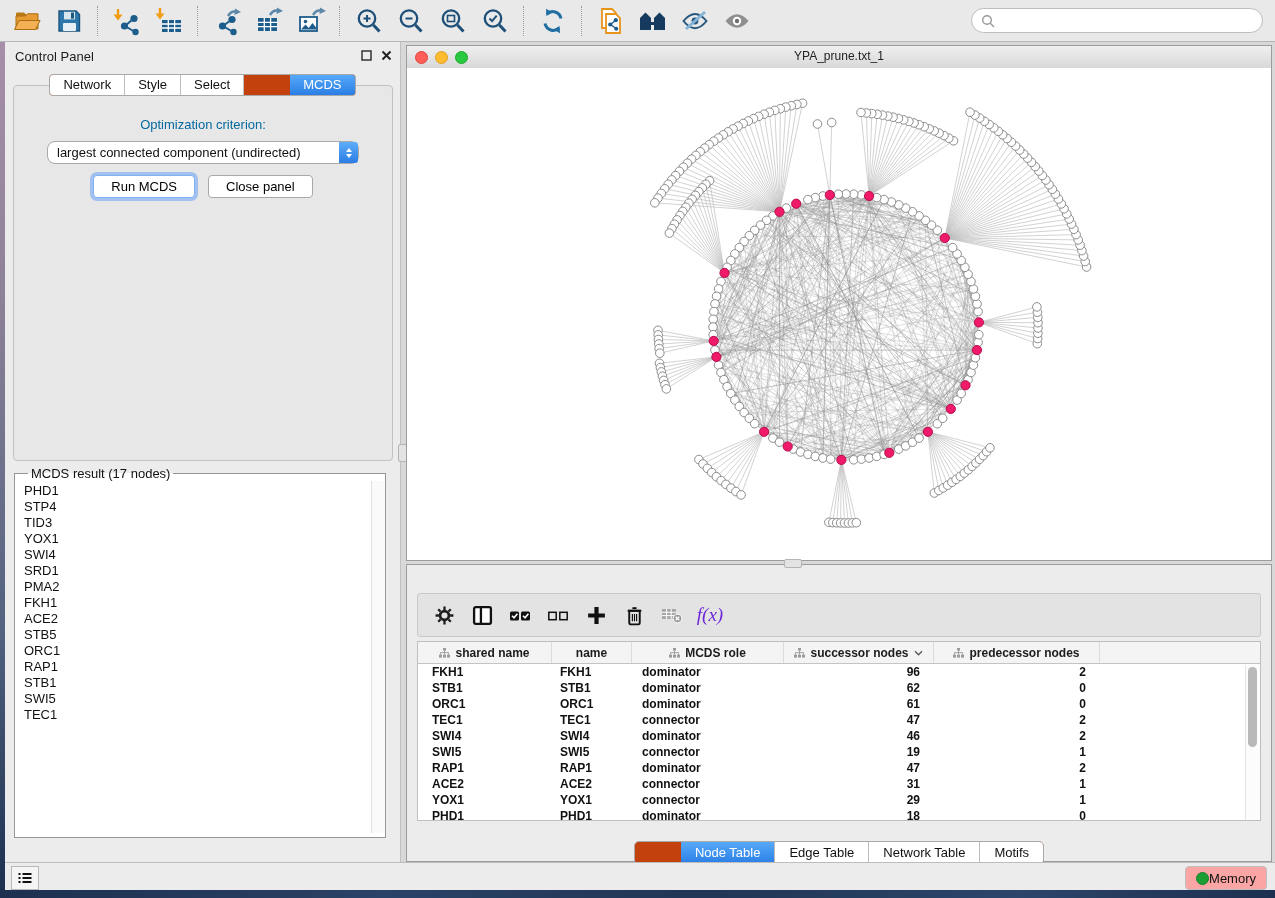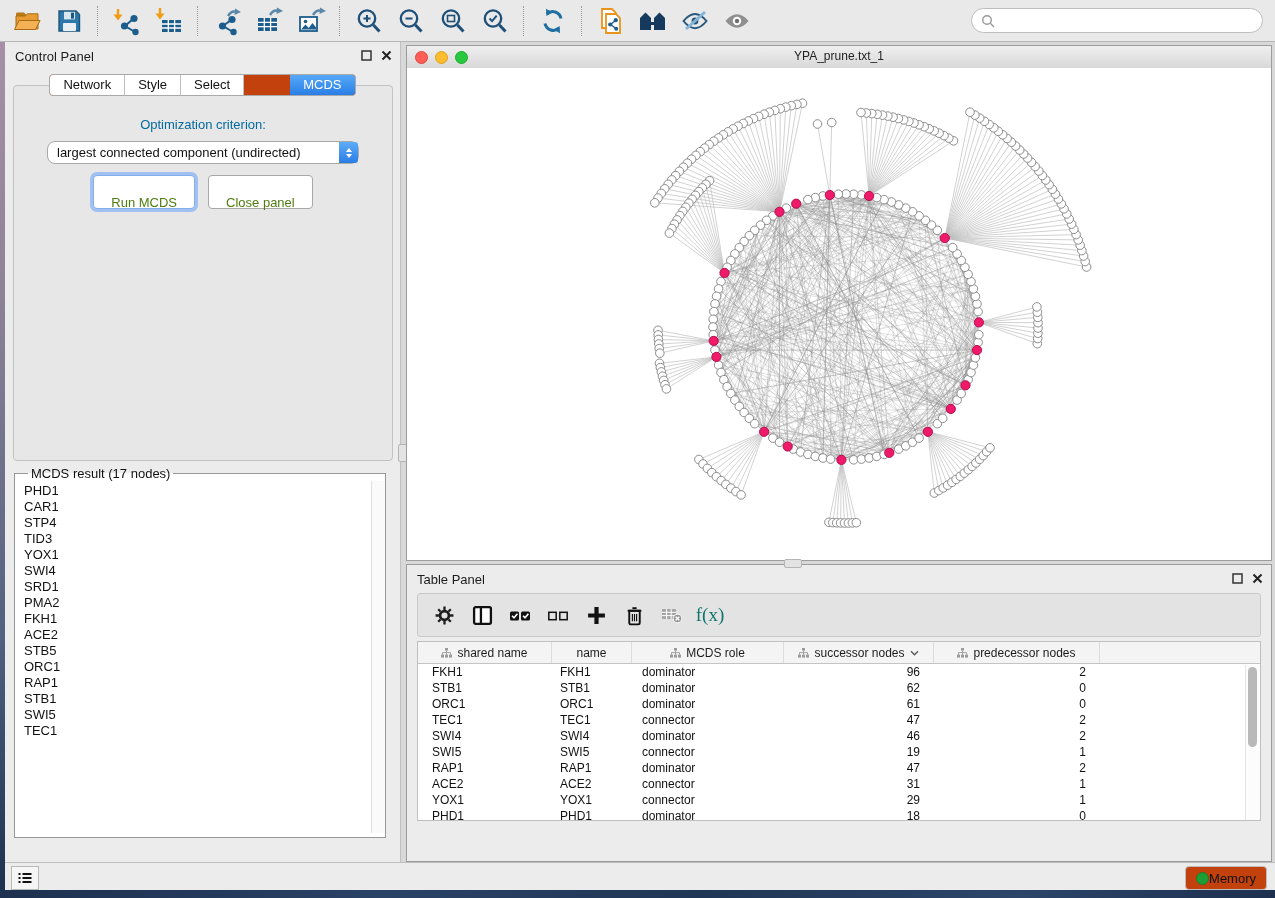--- a/index.html
+++ b/index.html
@@ -41,21 +41,21 @@
   .select-box{margin:9px auto 0 auto;width:312px;height:23px;border:1px solid #a9a9a9;border-radius:8px;
     background:#fff;display:flex;align-items:center;box-sizing:border-box;cursor:pointer;}
   .select-box .sel-text{flex:1;font-size:13px;padding-left:9px;color:#111;white-space:nowrap;overflow:hidden;}
   .select-stepper{width:19px;height:21px;border-radius:0 3px 3px 0;background:linear-gradient(#5fadf9,#2a7de4);
     display:flex;flex-direction:column;align-items:center;justify-content:center;gap:2px;}
   .chev{width:0;height:0;border-left:3.5px solid transparent;border-right:3.5px solid transparent;}
   .chev.up{border-bottom:4px solid #fff;}
   .chev.down{border-top:4px solid #fff;}
   .btn-row{display:flex;justify-content:center;gap:13px;margin-top:11px;}
   .push-btn{height:23px;background:#fff;border:1px solid #a8a8a8;border-radius:4px;font-size:13px;
-    padding:16px 17px;line-height:21px;color:#4d7c0f;cursor:pointer;font-family:"Liberation Sans",sans-serif;}
+    padding:0 17px;line-height:21px;color:#000000;cursor:pointer;font-family:"Liberation Sans",sans-serif;}
   .push-btn.focused{border:1px solid #7fb0ef;box-shadow:0 0 0 3px rgba(106,162,249,.55);}
 
   .mcds-fieldset{position:absolute;left:9px;top:424px;width:372px;height:372px;margin:0;
     background:#fff;border:1px solid #979797;padding:0;box-sizing:border-box;}
   .mcds-fieldset legend{font-size:13px;color:#111;margin-left:13px;padding:0 3px;}
   .mcds-list{position:absolute;left:0;top:0;right:13px;bottom:0;overflow:hidden;padding:2px 0 0 9px;}
   .mcds-item{font-size:13px;line-height:16px;color:#111;cursor:default;}
   .mcds-scroll{position:absolute;right:0;top:0;bottom:0;width:13px;background:#fafafa;border-left:1px solid #e0e0e0;}
 
   
@@ -78,24 +78,24 @@
   
   .h-handle{position:absolute;left:784px;top:559px;width:16px;height:7px;background:#e3e3e3;border:1px solid #b5b5b5;border-radius:2px;z-index:5;}
 
   
   .table-panel{position:absolute;left:406px;top:564px;width:866px;height:298px;background:#ececec;
     border:1px solid #9c9c9c;box-sizing:border-box;}
   .tp-toolbar{position:absolute;left:10px;top:28px;right:10px;height:44px;background:#e3e3e3;
     border:1px solid #c9c9c9;border-radius:3px;display:flex;align-items:center;padding-left:10px;box-sizing:border-box;gap:6px;}
   .tp-icon{width:32px;height:32px;display:flex;align-items:center;justify-content:center;cursor:pointer;}
   .tp-icon.disabled{cursor:default;}
-  .fx-label{font-family:"Liberation Serif",serif;font-size:19px;color:#0f766e;}
+  .fx-label{font-family:"Liberation Serif",serif;font-style:italic;font-size:19px;color:#6d28d9;}
 
   .table-box{position:absolute;left:10px;top:76px;right:10px;height:180px;background:#fff;
-    border:1px solid #bfbfbf;box-sizing:border-box;overflow:hidden;}
+    border:1px solid #bfbfbf;box-sizing:border-box;overflow:hidden;font-weight:bold;}
   .tbl-header{display:grid;grid-template-columns:134px 80px 152px 150px 166px 1fr;height:22px;
     background:#f4f4f4;border-bottom:1px solid #c4c4c4;box-sizing:border-box;}
   .th-cell{display:flex;align-items:center;justify-content:center;gap:5px;font-size:12px;color:#1c1c1c;
     border-right:1px solid #dcdcdc;overflow:hidden;cursor:pointer;}
   .th-cell:last-child{border-right:none;}
   .tbl-row{display:grid;grid-template-columns:134px 80px 152px 150px 166px 1fr;height:16px;cursor:default;}
   .td{font-size:12px;color:#111;line-height:16px;overflow:hidden;white-space:nowrap;}
   .td.c1{padding-left:14px;}
   .td.c2{padding-left:8px;}
   .td.c3{padding-left:10px;}
@@ -105,21 +105,21 @@
 
   .tp-tabs-row{position:absolute;left:0;top:276px;width:100%;display:flex;justify-content:center;}
   .tp-tabs-row .seg-ctl{height:22px;border-radius:5px;}
   .tp-tabs-row .seg-btn{font-size:13px;padding:3px 14px;}
 
   
   .status-bar{position:absolute;left:5px;top:862px;width:1270px;height:28px;background:#ececec;
     border-top:1px solid #bdbdbd;box-sizing:border-box;}
   .list-btn{position:absolute;left:6px;top:3px;width:26px;height:22px;background:#f5f5f5;border:1px solid #b9b9b9;
     display:flex;align-items:center;justify-content:center;cursor:pointer;}
-  .memory-btn{position:absolute;right:8px;top:3px;height:22px;background:#c2410c;border:1px solid #bdbdbd;border-radius:4px;
+  .memory-btn{position:absolute;right:8px;top:3px;height:22px;background:#fca5a5;border:1px solid #bdbdbd;border-radius:4px;
     display:flex;align-items:center;padding:0 10px;cursor:pointer;}
   .memory-dot{width:11px;height:11px;border-radius:50%;background:#1d9e33;border:1px solid #14802a;}
   .memory-btn span{font-size:13px;color:#111;}
 </style>
 </head>
 <body>
 
 <div class="app">
 
   <div class="toolbar">
@@ -312,21 +312,20 @@
       <div class="btn-row">
         <button class="push-btn focused">Run MCDS</button>
         <button class="push-btn">Close panel</button>
       </div>
     </div>
     <fieldset class="mcds-fieldset">
       <legend>MCDS result (17 nodes)</legend>
       <div style="position:relative;width:100%;height:calc(100% - 4px);">
         <div class="mcds-list" id="mcds-list">
             <div class="mcds-item">PHD1</div>
-            <div class="mcds-item">CAR1</div>
             <div class="mcds-item">STP4</div>
             <div class="mcds-item">TID3</div>
             <div class="mcds-item">YOX1</div>
             <div class="mcds-item">SWI4</div>
             <div class="mcds-item">SRD1</div>
             <div class="mcds-item">PMA2</div>
             <div class="mcds-item">FKH1</div>
             <div class="mcds-item">ACE2</div>
             <div class="mcds-item">STB5</div>
             <div class="mcds-item">ORC1</div>
@@ -1298,35 +1297,20 @@
           <circle cx="434.4" cy="391.9" r="4.6" fill="#f01a6b" stroke="#b80d4f" stroke-width="1"></circle>
           <circle cx="380.7" cy="378.5" r="4.6" fill="#f01a6b" stroke="#b80d4f" stroke-width="1"></circle>
           <circle cx="357.1" cy="363.8" r="4.6" fill="#f01a6b" stroke="#b80d4f" stroke-width="1"></circle>
         </g>
       </svg>
   </div>
 
   <div class="h-handle"></div>
 
   <div class="table-panel">
-    <div class="panel-header">
-      <span class="panel-title">Table Panel</span>
-      <span class="win-btns">
-        <span class="win-btn">
-          <svg width="11" height="11" viewBox="0 0 11 11">
-              <rect x="1" y="1" width="9" height="9" fill="none" stroke="#333" stroke-width="1.5"></rect>
-            </svg>
-        </span>
-        <span class="win-btn">
-          <svg width="11" height="11" viewBox="0 0 11 11">
-              <path d="M1.5 1.5l8 8M9.5 1.5l-8 8" stroke="#222" stroke-width="2"></path>
-            </svg>
-        </span>
-      </span>
-    </div>
 
     <div class="tp-toolbar">
       <span class="tp-icon">
         <svg width="21" height="21" viewBox="0 0 20 20">
           <circle cx="10" cy="10" r="4.2" fill="none" stroke="#1e1e1e" stroke-width="2.6"></circle>
           <path d="M10 1.5v3.2M10 15.3v3.2M1.5 10h3.2M15.3 10h3.2M4 4l2.2 2.2M13.8 13.8L16 16M16 4l-2.2 2.2M6.2 13.8L4 16" stroke="#1e1e1e" stroke-width="2.2"></path>
         </svg>
       </span>
       <span class="tp-icon">
         <svg width="21" height="21" viewBox="0 0 20 20">
@@ -1522,20 +1506,28 @@
             <div class="td num">18</div>
             <div class="td num">0</div>
             <div class="td"></div>
           </div>
         </div>
       <div class="tbl-scroll">
         <div class="tbl-thumb"></div>
       </div>
     </div>
 
+    <div class="tp-tabs-row">
+      <div class="seg-ctl" id="table-tabs">
+          <div class="seg-btn active">Node Table</div>
+          <div class="seg-btn">Edge Table</div>
+          <div class="seg-btn">Network Table</div>
+          <div class="seg-btn">Motifs</div>
+        </div>
+    </div>
   </div>
 
   <div class="status-bar">
     <div class="list-btn">
       <span style="display:flex;">
         <svg width="16" height="14" viewBox="0 0 16 14">
           <path d="M1.5 3h2M1.5 7h2M1.5 11h2" stroke="#111" stroke-width="2.2"></path>
           <path d="M5.5 3h9M5.5 7h9M5.5 11h9" stroke="#111" stroke-width="2.2"></path>
         </svg>
       </span>

